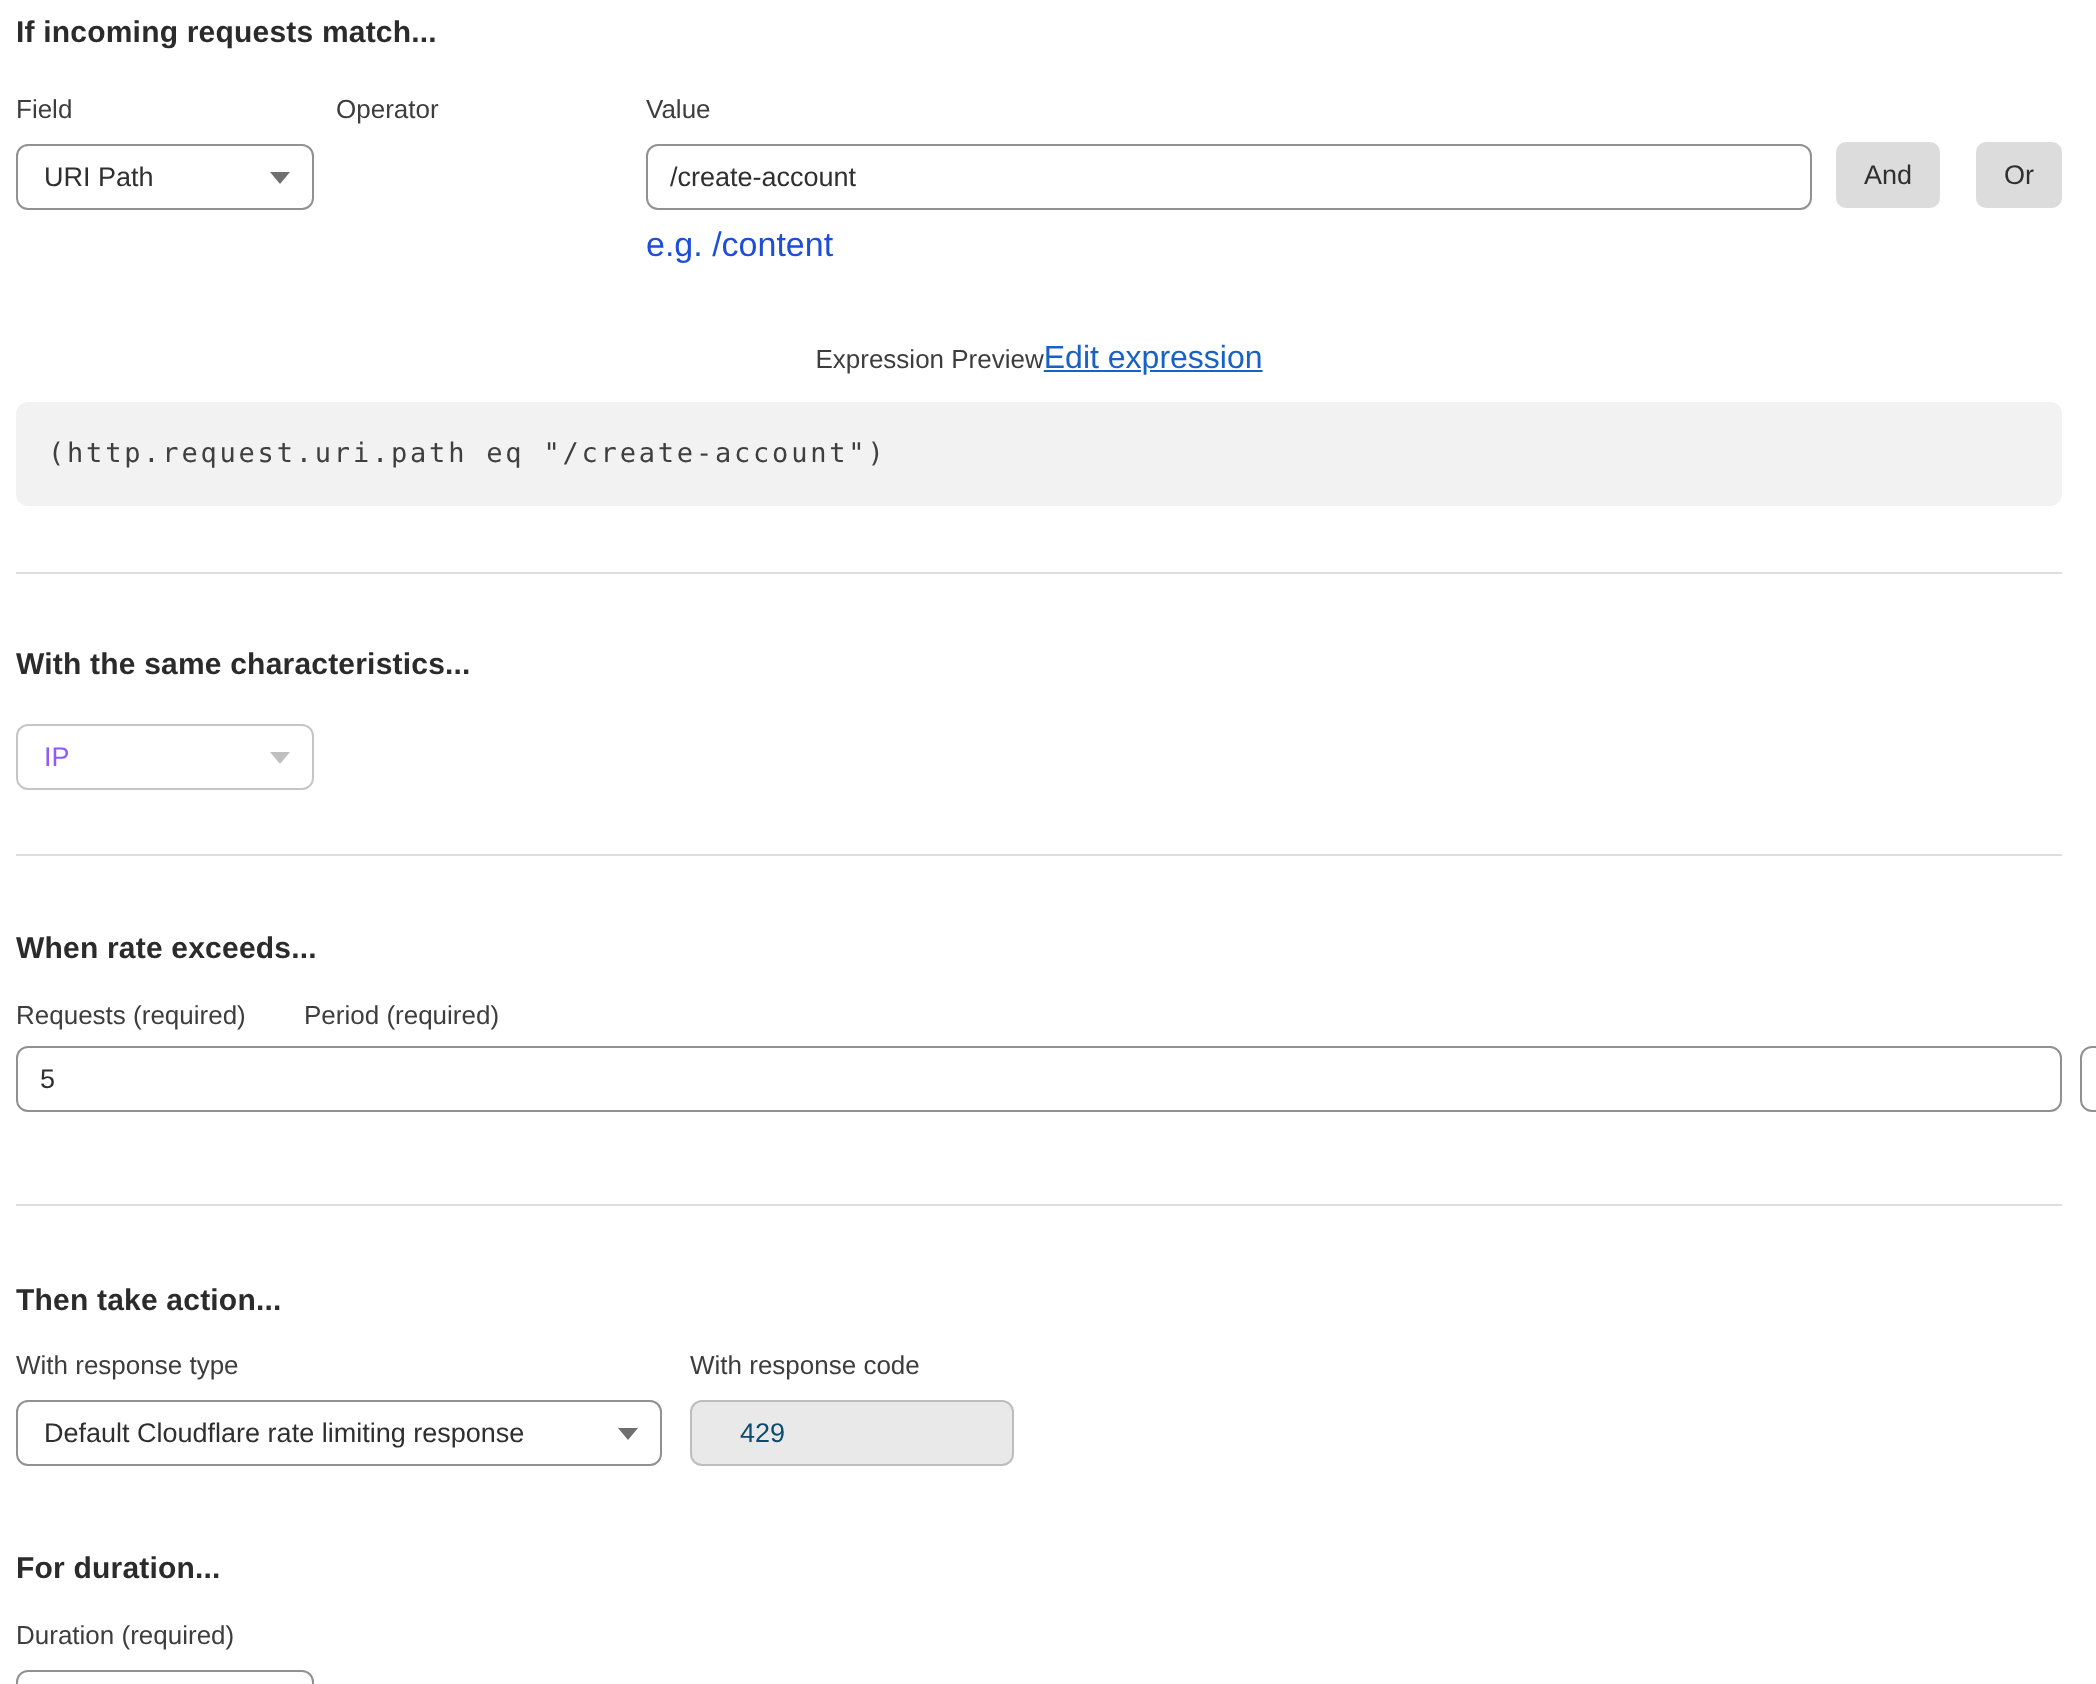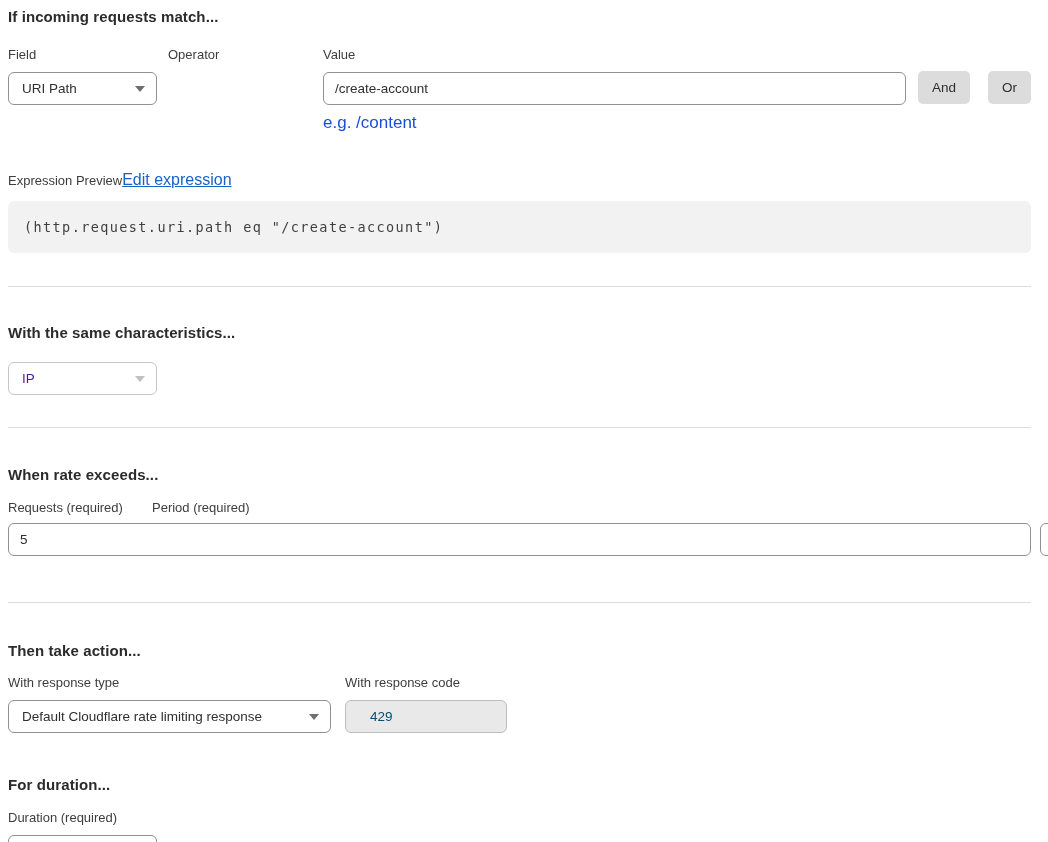--- a/index.html
+++ b/index.html
@@ -42,21 +42,21 @@
   }
   .select { justify-content: space-between; cursor: pointer; padding-left: 13px; }
   .caret {
     width: 0; height: 0;
     border-left: 5px solid transparent;
     border-right: 5px solid transparent;
     border-top: 6px solid #6f6f6f;
     margin-left: 10px;
     flex: none;
   }
-  .select.disabled { border-color: #c6c6c6; color: #4c1d95; cursor: default; }
+  .select.disabled { border-color: #c6c6c6; color: #8b5cf6; cursor: default; }
   .select.disabled .caret { border-top-color: #bfbfbf; }
 
   input.control { width: 100%; outline: none; }
   input.control::placeholder { color: #9e9e9e; }
   input.control:disabled {
     background: #e9e9e9;
     border-color: #bdbdbd;
     color: #0c4a6e;
     padding-left: 24px;
   }
@@ -85,21 +85,21 @@
   .fg-field   { width: 149px; margin-right: 11px; flex: none; }
   .fg-op      { width: 144px; margin-right: 11px; flex: none; }
   .fg-value   { flex: 1 1 auto; margin-right: 12px; }
   .and-btn    { margin-top: 24px; margin-right: 18px; }
   .or-btn     { margin-top: 24px; }
 
   
   .expr-header {
     margin-top: 38px;
     display: flex;
-    justify-content: flex-start;
+    justify-content: center;
     align-items: baseline;
   }
   .expr-label { font-size: 13px; color: #3d3d3d; }
   .link {
     font-size: 16px;
     color: #1862c6;
     text-decoration: underline;
     cursor: pointer;
   }
   .code-box {

